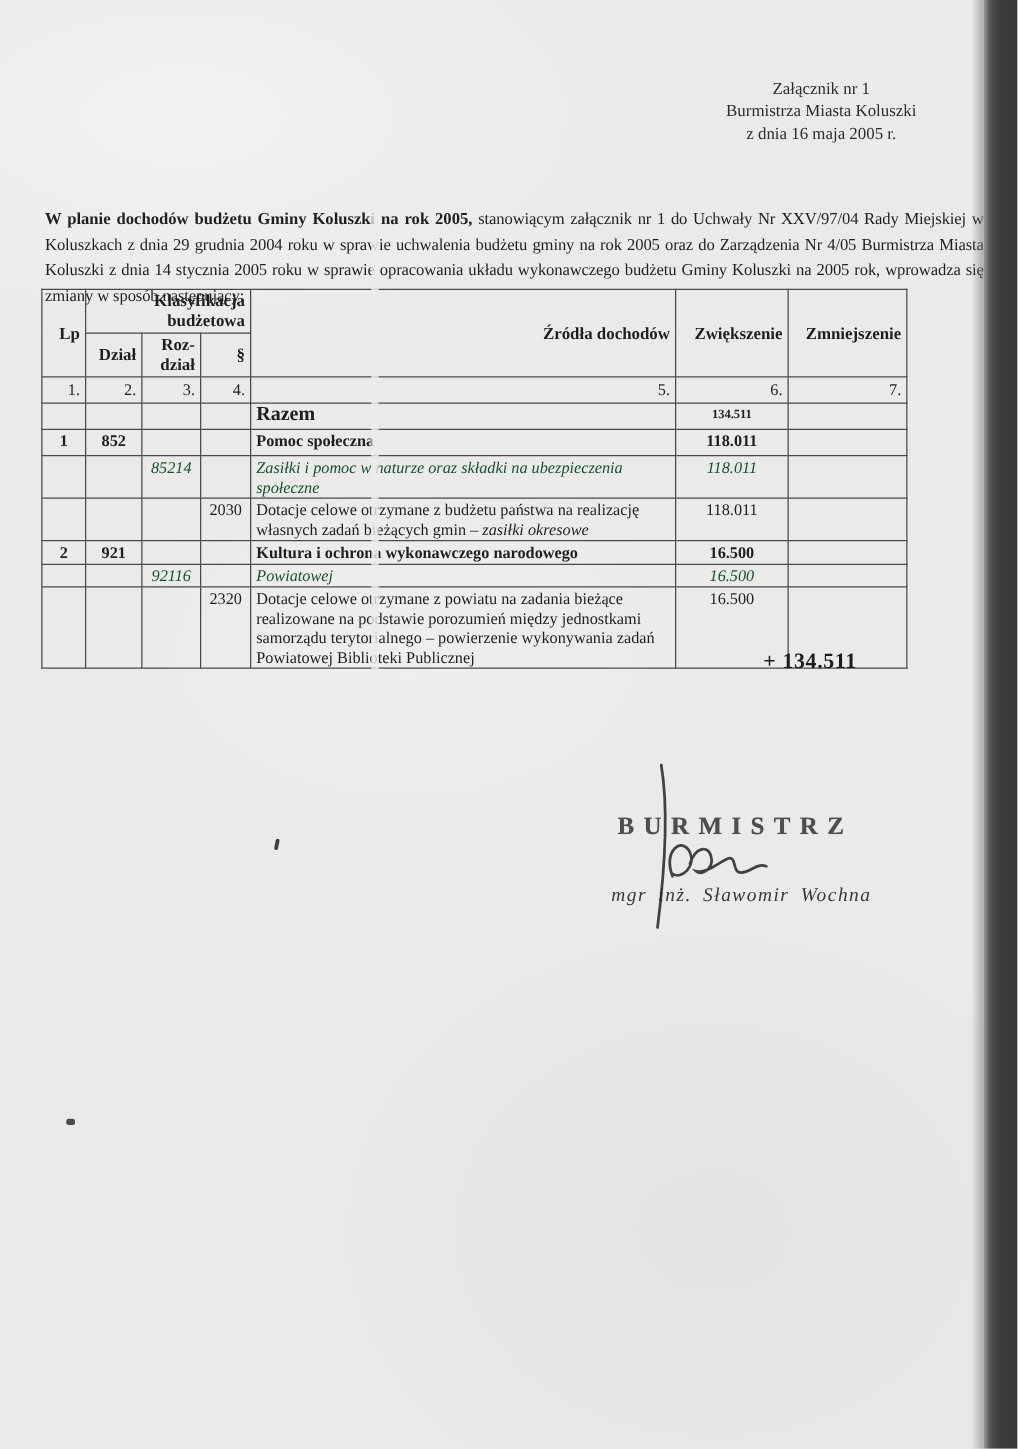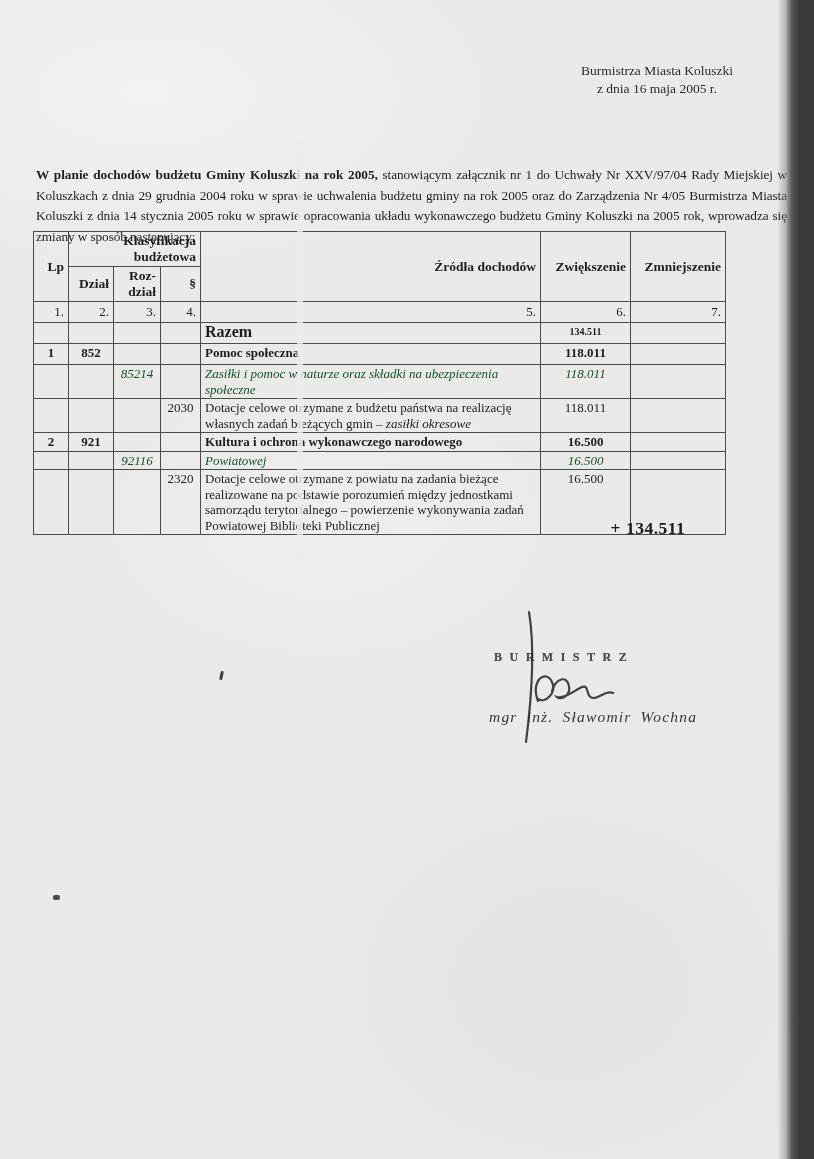--- a/index.html
+++ b/index.html
@@ -49,21 +49,21 @@
   tr.row-italic td{font-style:italic;color:#14532d;}
   td.razem-label{font-size:16px;font-weight:bold;padding-left:7px;line-height:19px;}
   td.razem-val{font-weight:bold;font-size:10px;line-height:19px;}
   .ital{font-style:italic;}
   .total{
     position:absolute;left:578px;top:518px;width:140px;text-align:center;
     font-size:17.5px;font-weight:bold;color:#1c1c1c;letter-spacing:.5px;
   }
   .stamp-office{
     position:absolute;left:494px;top:650px;
-    font-size:12px;font-weight:bold;letter-spacing:7.5px;color:#4e4e4c;
+    font-size:20px;font-weight:bold;letter-spacing:7.5px;color:#4e4e4c;
     text-shadow:0 0 .6px #7a7a78;
     text-align:center;
   }
   .stamp-name{
     position:absolute;left:489px;top:708px;
     font-size:15.5px;font-style:italic;color:#38383六;color:#383836;
     letter-spacing:1.2px;word-spacing:4px;
   }
   svg.signature{position:absolute;left:0;top:0;pointer-events:none;}
   .crease{
@@ -76,20 +76,21 @@
   }
   .speck-b{
     position:absolute;left:53px;top:895px;width:7px;height:5px;
     background:#4b4b49;border-radius:2px;
   }
 </style>
 </head>
 <body>
 
 <div class="annex">
+  <div>Załącznik nr 1</div>
   <div>Burmistrza Miasta Koluszki</div>
   <div>z dnia 16 maja 2005 r.</div>
 </div>
 
 <p class="intro"><b>W planie dochodów budżetu Gminy Koluszki na rok 2005,</b><span> stanowiącym załącznik nr 1 do Uchwały Nr XXV/97/04 Rady Miejskiej w Koluszkach z dnia 29 grudnia 2004 roku w sprawie uchwalenia budżetu gminy na rok 2005 oraz do Zarządzenia Nr 4/05 Burmistrza Miasta Koluszki z dnia 14 stycznia 2005 roku w sprawie opracowania układu wykonawczego budżetu Gminy Koluszki na 2005 rok, wprowadza się zmiany w sposób następujący:</span></p>
 
 <table class="budget">
   <colgroup>
     <col style="width:35px">
       <col style="width:45px">

